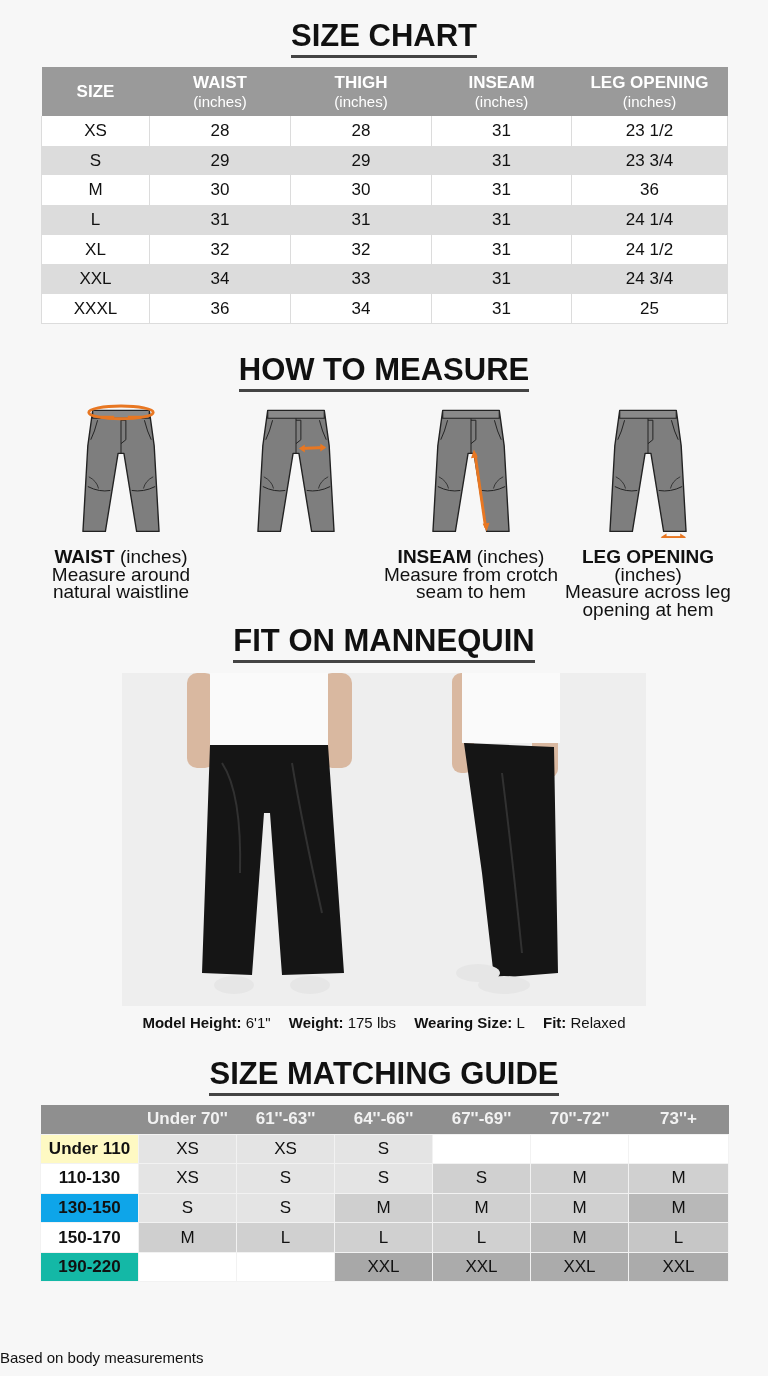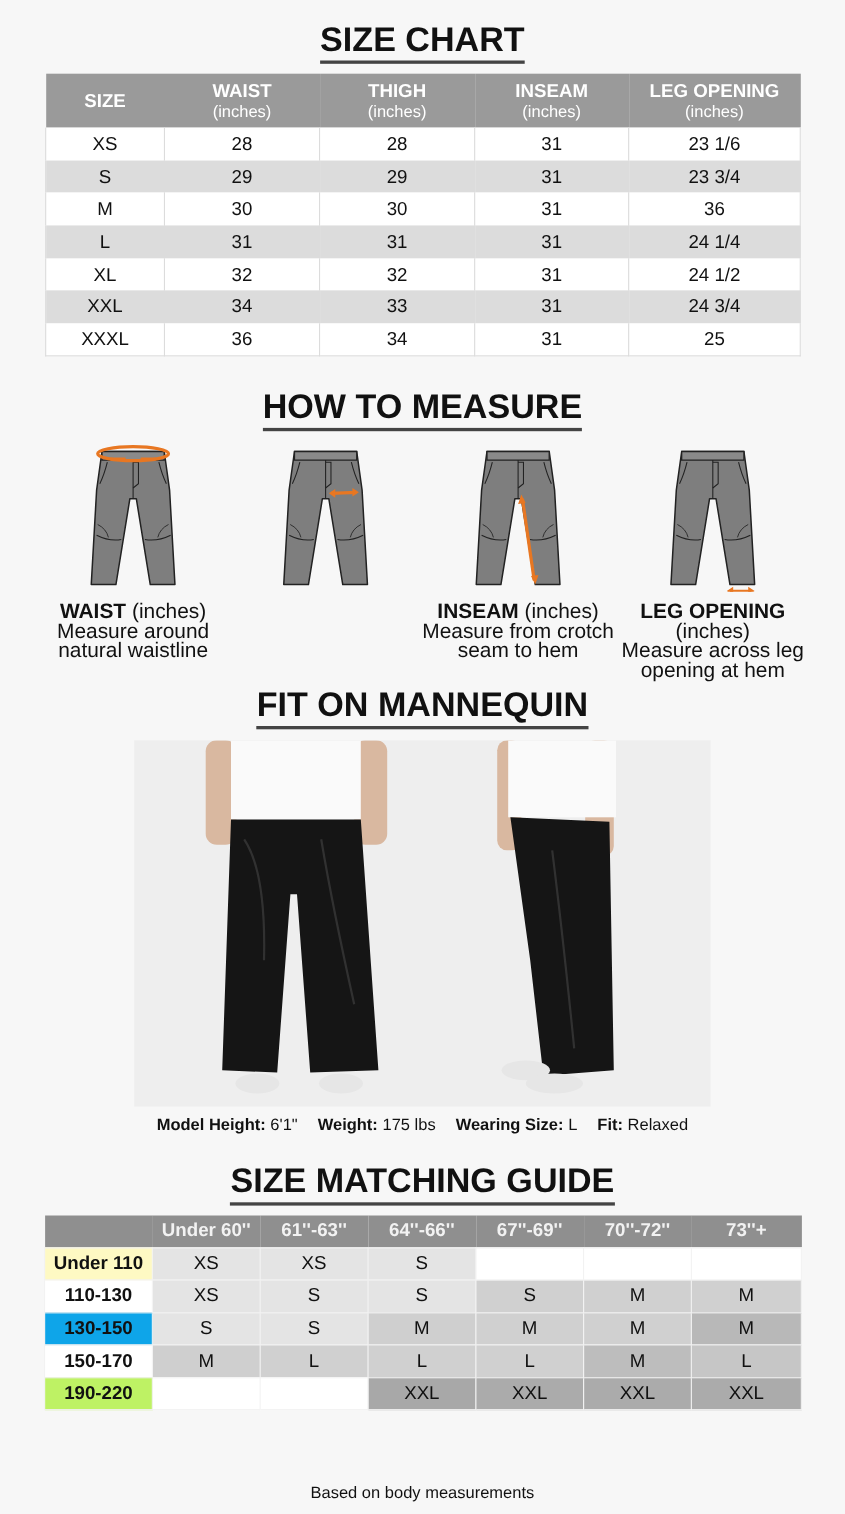--- a/index.html
+++ b/index.html
@@ -52,21 +52,21 @@
     border-collapse: collapse; table-layout: fixed;
   }
   table.match th {
     background: #8f8f8f; color: #f2f2f2; font-weight: bold; font-size: 17px; height: 29px; text-align: center;
   }
   table.match td {
     height: 29.6px; text-align: center; font-size: 17px; color: #111;
     border: 1px solid #f2f2f2;
   }
   table.match td.rowhead { font-weight: bold; font-size: 17px; }
-  .footnote { position: absolute; left: 0; width: 768px; top: 1349px; text-align: center; font-size: 15px; color: #111; }
+  .footnote { position: absolute; left: 0; width: 768px; top: 1349px; font-size: 15px; color: #111; }
 </style>
 </head>
 <body>
 
 <div class="section-title" style="top:18px;"><span>SIZE CHART</span></div>
 
 <table class="size-chart">
   <colgroup>
       <col style="width:108px">
       <col style="width:141px">
@@ -82,21 +82,21 @@
       <th><span>INSEAM</span><span class="unit">(inches)</span></th>
       <th><span>LEG OPENING</span><span class="unit">(inches)</span></th>
     </tr>
   </thead>
   <tbody>
     <tr class="plain">
       <td>XS</td>
         <td>28</td>
         <td>28</td>
         <td>31</td>
-        <td>23 1/6</td>
+        <td>23 1/2</td>
     </tr>
     <tr class="alt">
       <td>S</td>
         <td>29</td>
         <td>29</td>
         <td>31</td>
         <td>23 3/4</td>
     </tr>
     <tr class="plain">
       <td>M</td>
@@ -241,21 +241,21 @@
       <col style="width:98px">
       <col style="width:98px">
       <col style="width:98px">
       <col style="width:98px">
       <col style="width:98px">
       <col style="width:100px">
     </colgroup>
   <thead>
     <tr>
       <th></th>
-      <th>Under 60''</th>
+      <th>Under 70''</th>
       <th>61''-63''</th>
       <th>64''-66''</th>
       <th>67''-69''</th>
       <th>70''-72''</th>
       <th>73''+</th>
     </tr>
   </thead>
   <tbody>
     <tr>
       <td class="rowhead" style="background:#fef9c3">Under 110</td>
@@ -287,21 +287,21 @@
     <tr>
       <td class="rowhead" style="background:#ffffff">150-170</td>
       <td style="background:#cfcfcf">M</td>
       <td style="background:#d0d0d0">L</td>
       <td style="background:#d0d0d0">L</td>
       <td style="background:#d0d0d0">L</td>
       <td style="background:#bdbdbd">M</td>
       <td style="background:#c6c6c6">L</td>
     </tr>
     <tr>
-      <td class="rowhead" style="background:#bef264">190-220</td>
+      <td class="rowhead" style="background:#14b8a6">190-220</td>
       <td style="background:#ffffff"></td>
       <td style="background:#ffffff"></td>
       <td style="background:#a8a8a8">XXL</td>
       <td style="background:#ababab">XXL</td>
       <td style="background:#ababab">XXL</td>
       <td style="background:#ababab">XXL</td>
     </tr>
   </tbody>
 </table>
 

